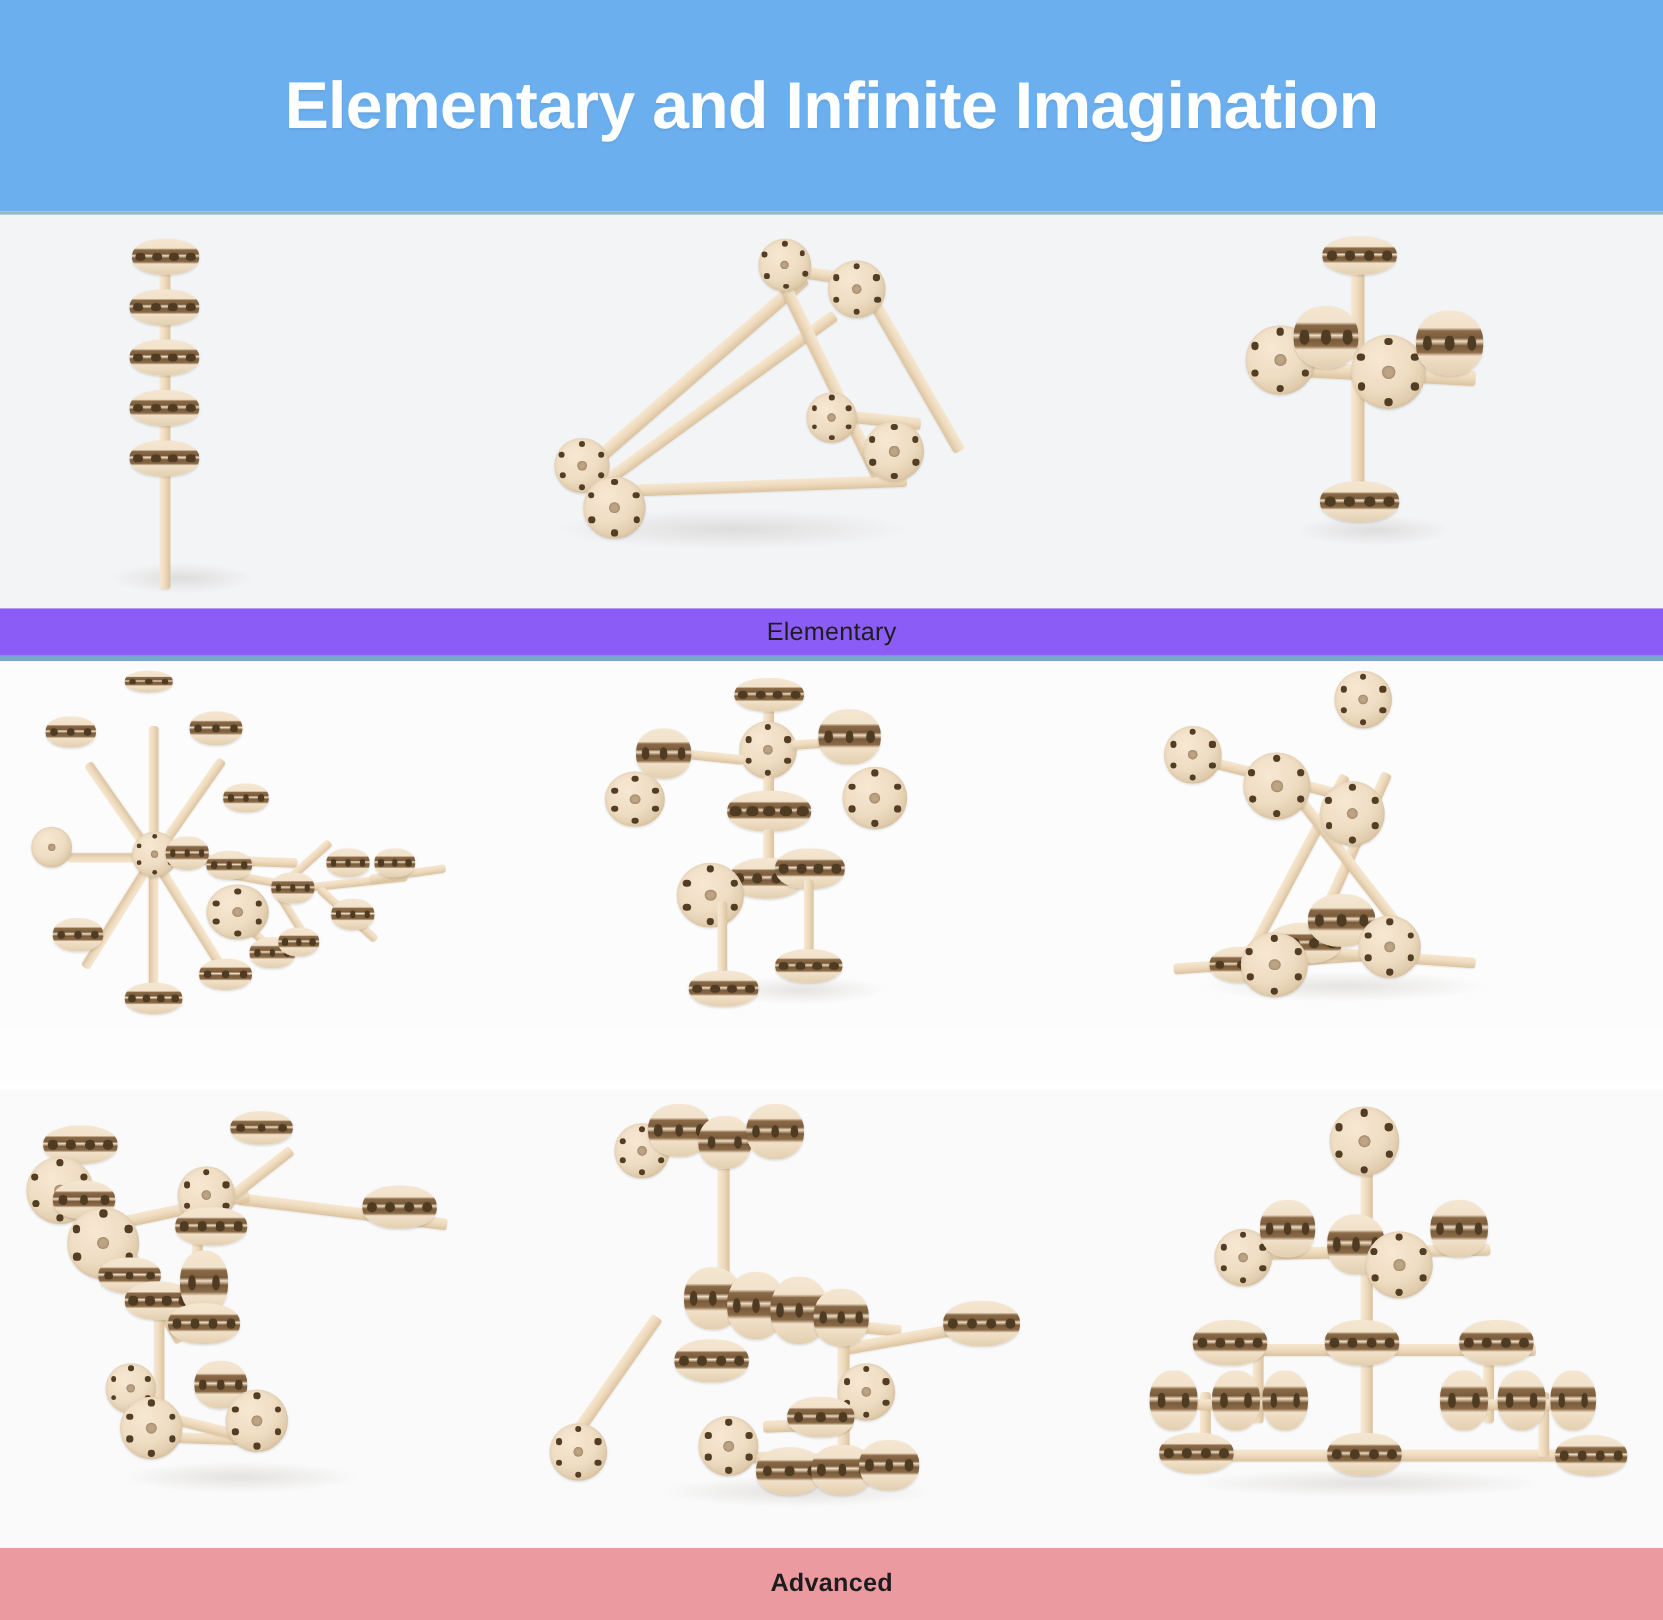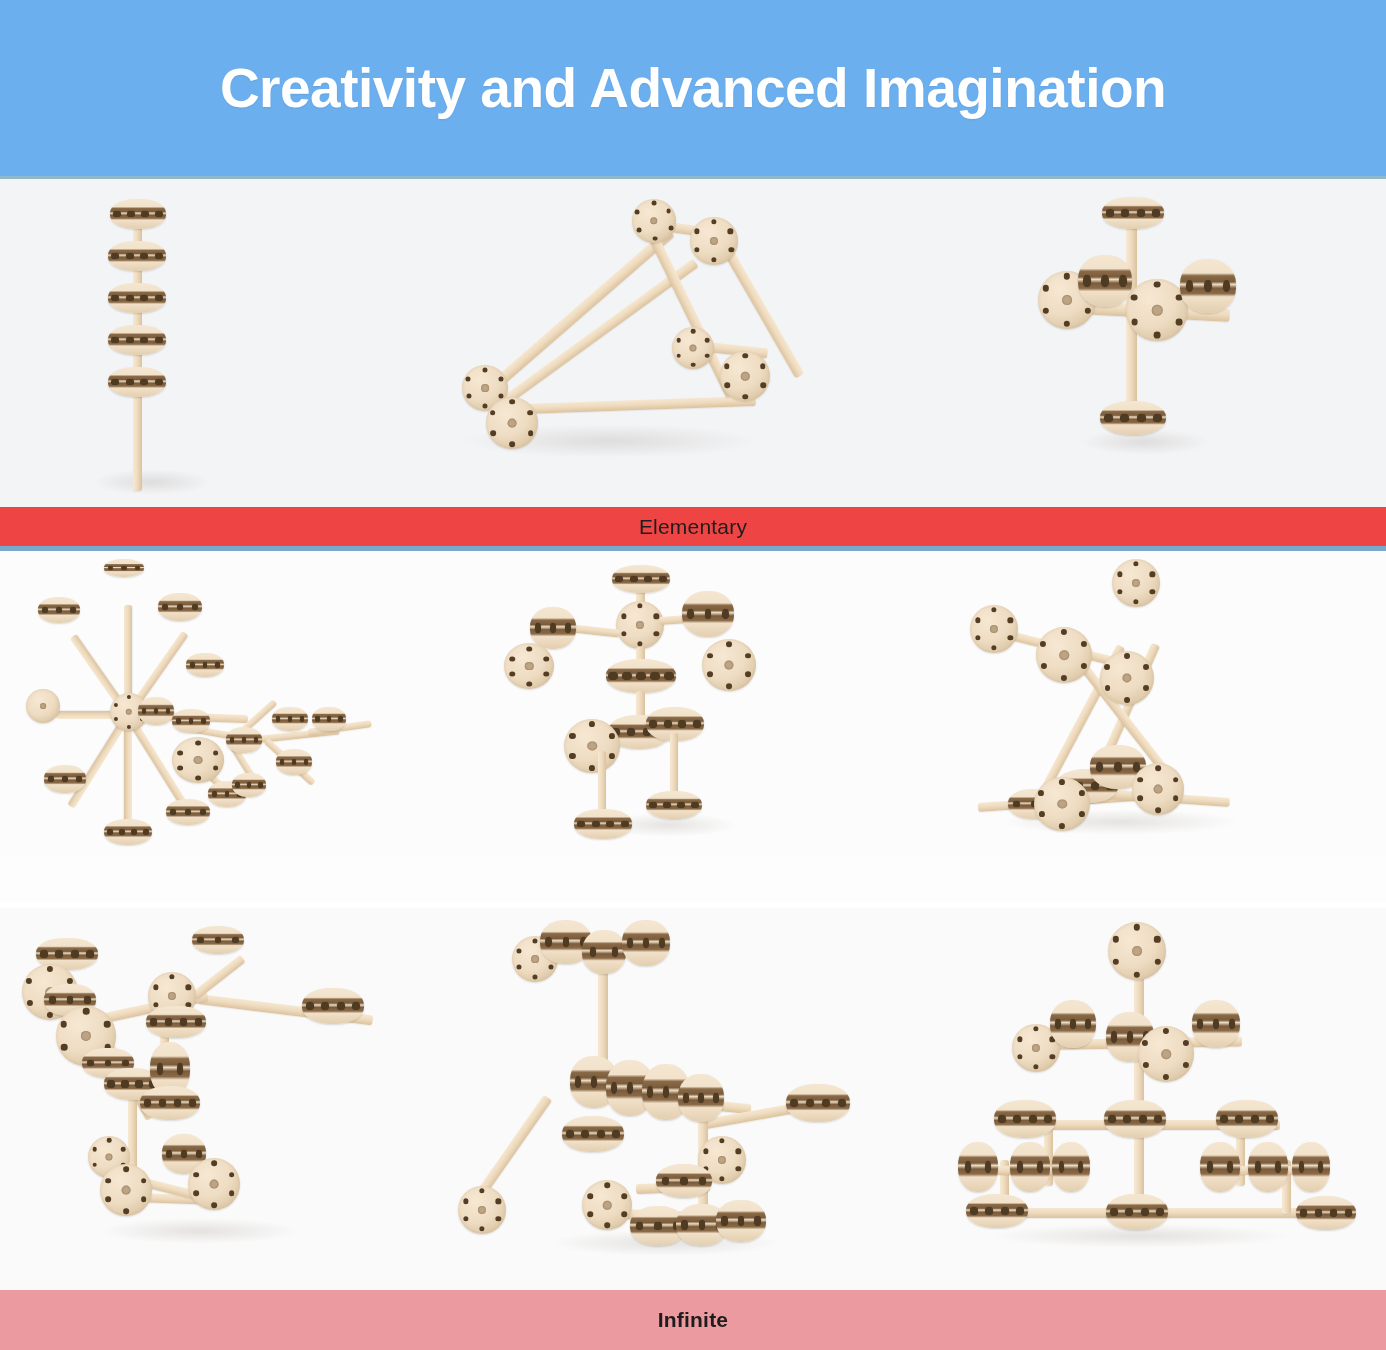--- a/index.html
+++ b/index.html
@@ -40,21 +40,21 @@
   .cell { position:absolute; top:0; height:100%; }
 
   
   .band {
     position:absolute; left:0; width:1386px;
     display:flex; align-items:center; justify-content:center;
   }
   .band-label { font-size:21px; color:#1d1d1d; font-weight:normal; letter-spacing:0.2px; }
 
   .band-elementary {
-    top:507px; height:44px; background:#ef4444;
+    top:507px; height:44px; background:#8b5cf6;
     border-bottom:5px solid #78a8cc;
   }
   .band-intermediate {
     top:857px; height:46px; background:#e1d3ea;
     border-bottom:5px solid #7fc0d2;
   }
   .band-advanced {
     top:1290px; height:60px; background:#eb9aa0;
   }
   .band-advanced .band-label { font-weight:bold; }
@@ -135,21 +135,21 @@
     background:radial-gradient(ellipse at center, rgba(140,130,120,0.20) 0%, rgba(255,255,255,0) 70%);
     border-radius:50%;
   }
 </style>
 </head>
 <body>
 
 <div class="page">
 
   <div class="header">
-    <div class="header-title">Creativity and Advanced Imagination</div>
+    <div class="header-title">Elementary and Infinite Imagination</div>
   </div>
   <div class="header-underline"></div>
 
   <div class="photo-row row1">
 
     <div class="cell" style="left:0;width:420px;">
       <div class="toy">
         <div class="shadow-blob" style="left:92px;top:290px;width:120px;height:26px;"></div>
 
         <div class="stick v" style="left:133px;top:22px;width:9px;height:290px;"></div>
@@ -1188,16 +1188,16 @@
               <i></i>
               <i></i>
               <i></i>
             </div>
           </div>
       </div>
     </div>
   </div>
 
   <div class="band band-advanced">
-    <span class="band-label">Infinite</span>
+    <span class="band-label">Advanced</span>
   </div>
 
 </div>
 
 </body></html>

